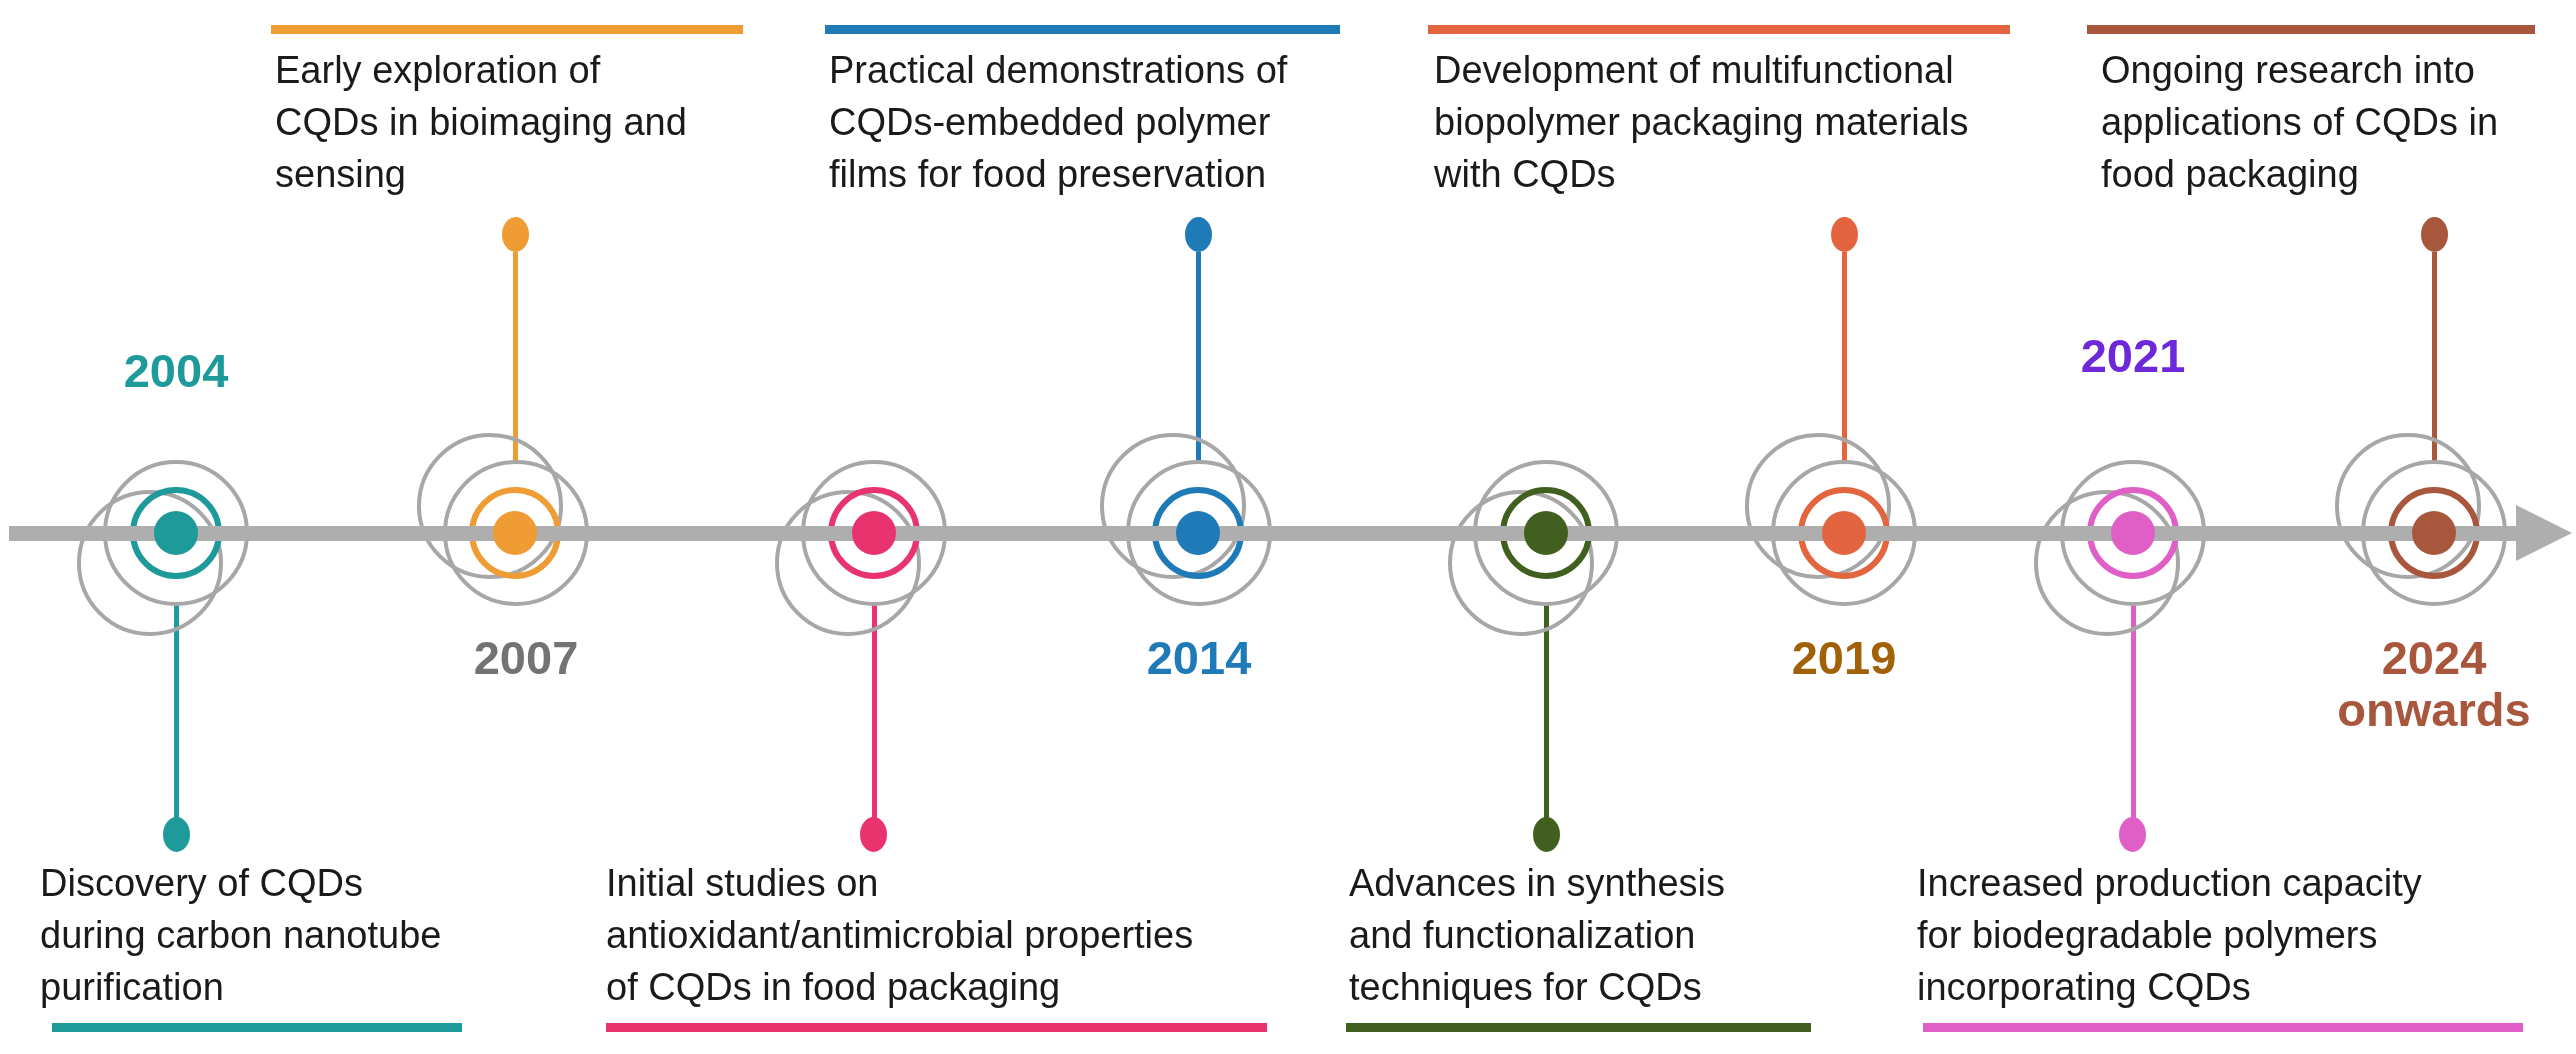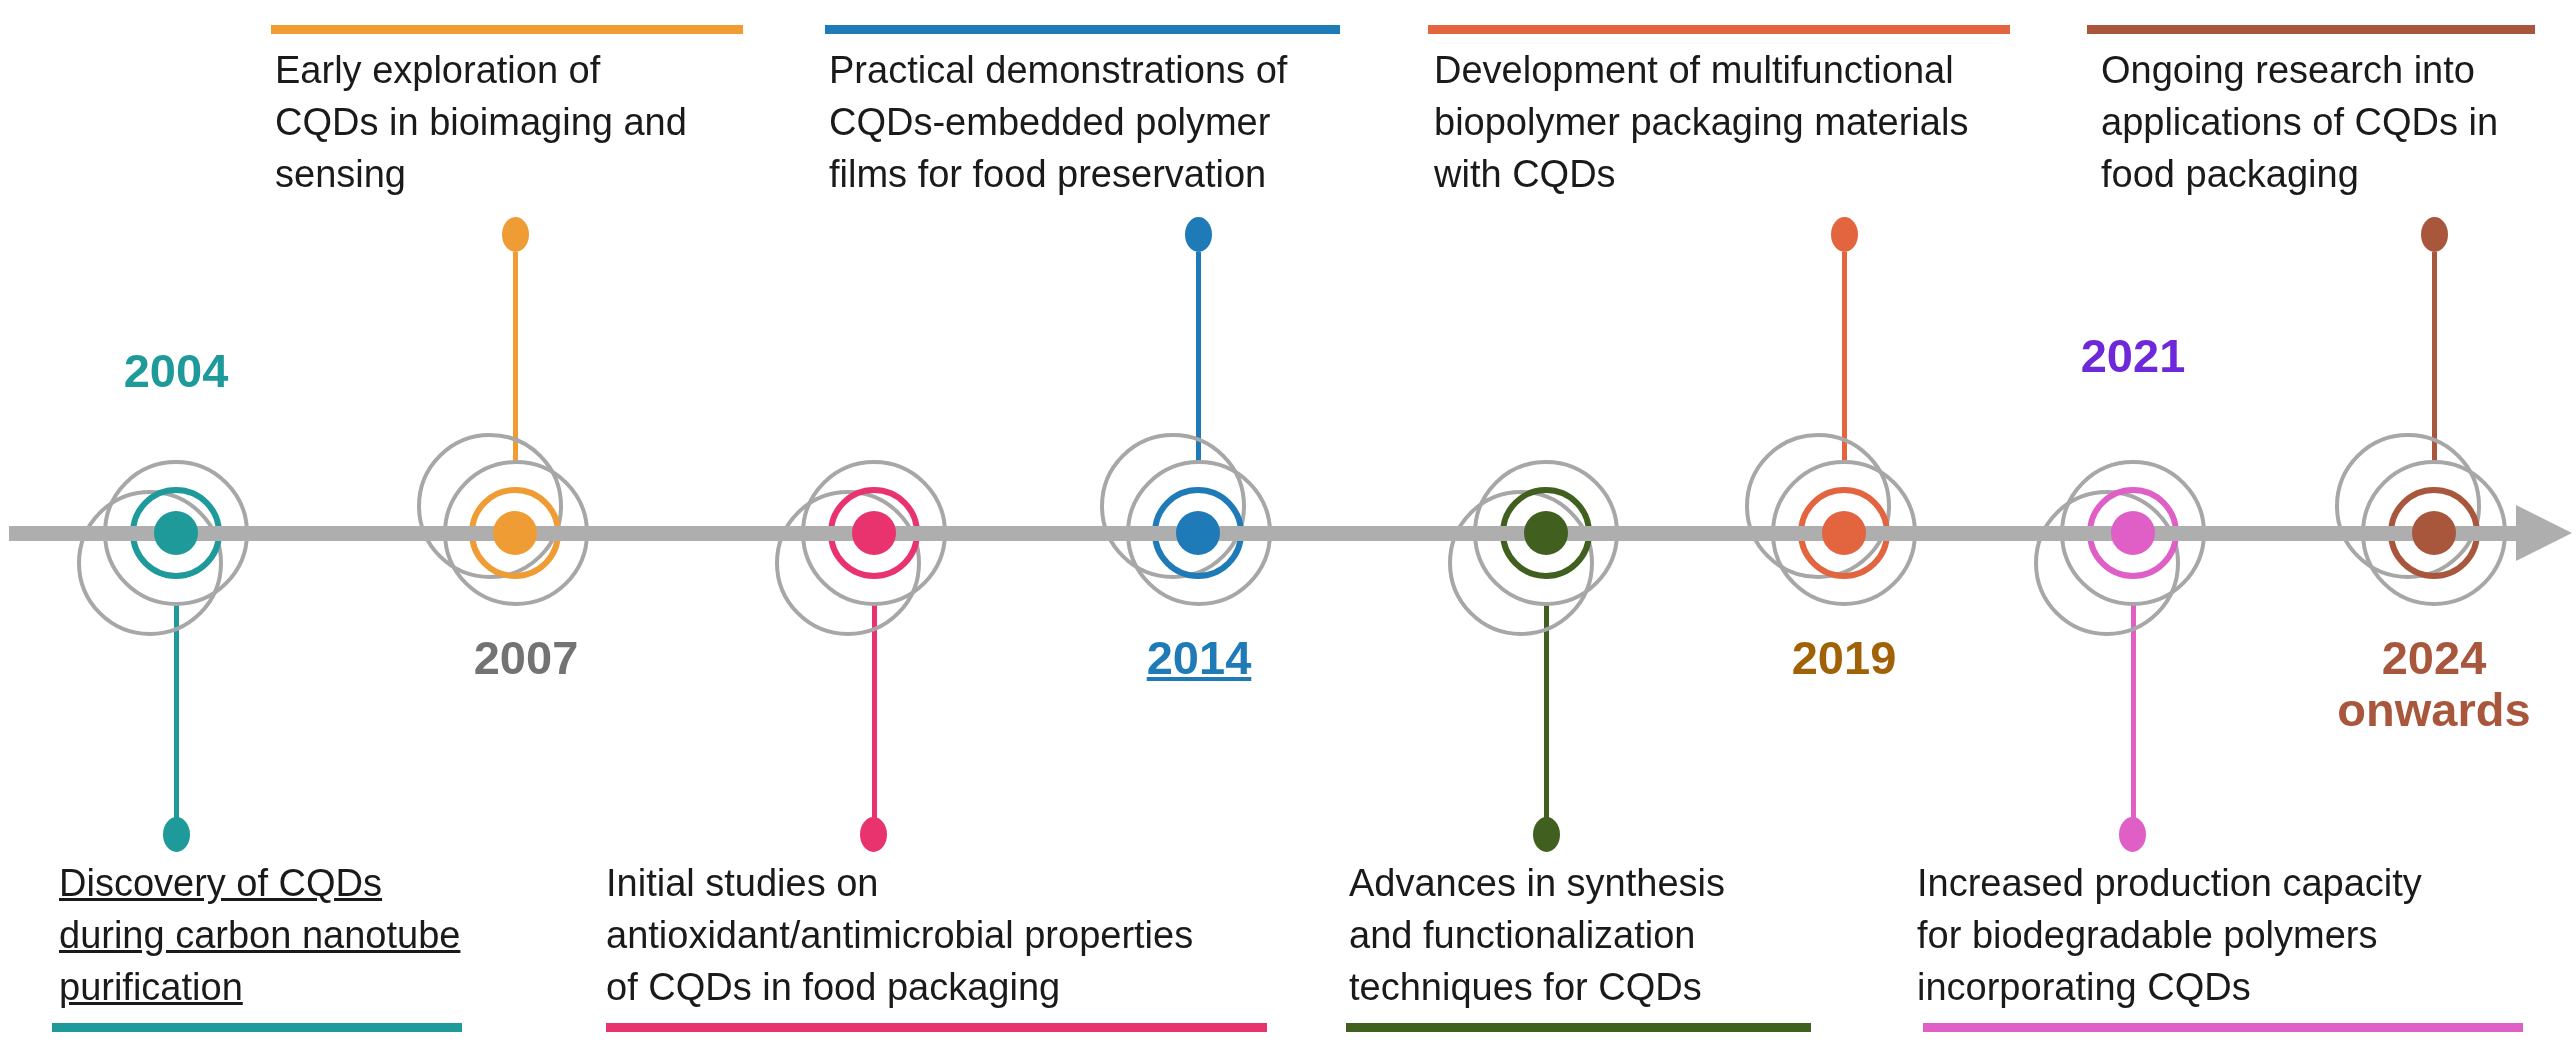--- a/index.html
+++ b/index.html
@@ -79,21 +79,21 @@
 <div id="canvas">
   <div class="axis" id="axis-bar" style="left: 8.8px; top: 526px; width: 2508px; height: 15px; background: rgb(174, 174, 174);"></div>
   <div class="arrowhead" id="axis-arrow" style="left: 2516px; top: 505px; border-left: 56px solid rgb(174, 174, 174);"></div>
 <div class="ring gray-ring" style="border-color: rgb(167, 167, 167); left: 77px; top: 490px;"></div>
     <div class="ring gray-ring" style="border-color: rgb(167, 167, 167); left: 103px; top: 460px;"></div>
     <div class="ring color-ring" style="border-color: rgb(29, 154, 153); left: 130px; top: 487px;"></div>
     <div class="center-dot" style="background: rgb(29, 154, 153); left: 154px; top: 511px;"></div>
     <div class="stem" style="background: rgb(29, 154, 153); left: 174px; top: 605px; height: 214px;"></div>
     <div class="end-dot" style="background: rgb(29, 154, 153); left: 163px; top: 817px;"></div>
     <div class="year" style="color: rgb(29, 154, 153); left: 24px; top: 330px; margin-top: 15px;">2004</div>
-    <div class="desc" style="left: 59px; top: 857px; text-decoration: underline;">Discovery of CQDs
+    <div class="desc" style="left: 40px; top: 857px;">Discovery of CQDs
 during carbon nanotube
 purification</div>
     <div class="accent-bar" style="background: rgb(29, 154, 153); left: 52px; width: 410px; top: 1023px;"></div>
     <div class="ring gray-ring" style="border-color: rgb(167, 167, 167); left: 417px; top: 433px;"></div>
     <div class="ring gray-ring" style="border-color: rgb(167, 167, 167); left: 443px; top: 460px;"></div>
     <div class="ring color-ring" style="border-color: rgb(238, 156, 51); left: 469px; top: 487px;"></div>
     <div class="center-dot" style="background: rgb(238, 156, 51); left: 493px; top: 511px;"></div>
     <div class="stem" style="background: rgb(238, 156, 51); left: 513px; top: 252px; height: 210px;"></div>
     <div class="end-dot" style="background: rgb(238, 156, 51); left: 502px; top: 217px;"></div>
     <div class="year" style="color: #737373; left: 374px; top: 632px;">2007</div>
@@ -110,21 +110,21 @@
     <div class="desc" style="left: 606px; top: 857px;">Initial studies on
 antioxidant/antimicrobial properties
 of CQDs in food packaging</div>
     <div class="accent-bar" style="background: rgb(233, 51, 111); left: 606px; width: 661px; top: 1023px;"></div>
     <div class="ring gray-ring" style="border-color: rgb(167, 167, 167); left: 1100px; top: 433px;"></div>
     <div class="ring gray-ring" style="border-color: rgb(167, 167, 167); left: 1126px; top: 460px;"></div>
     <div class="ring color-ring" style="border-color: rgb(31, 122, 184); left: 1152px; top: 487px;"></div>
     <div class="center-dot" style="background: rgb(31, 122, 184); left: 1176px; top: 511px;"></div>
     <div class="stem" style="background: rgb(31, 122, 184); left: 1196px; top: 252px; height: 210px;"></div>
     <div class="end-dot" style="background: rgb(31, 122, 184); left: 1185px; top: 217px;"></div>
-    <div class="year" style="color: rgb(31, 122, 184); left: 1047px; top: 632px; text-decoration: underline;">2014</div>
+    <div class="year" style="color: rgb(31, 122, 184); left: 1047px; top: 632px;">2014</div>
     <div class="desc" style="left: 829px; top: 44px;">Practical demonstrations of
 CQDs-embedded polymer
 films for food preservation</div>
     <div class="accent-bar" style="background: rgb(31, 122, 184); left: 825px; width: 515px; top: 24.6px;"></div>
     <div class="ring gray-ring" style="border-color: rgb(167, 167, 167); left: 1448px; top: 490px;"></div>
     <div class="ring gray-ring" style="border-color: rgb(167, 167, 167); left: 1473px; top: 460px;"></div>
     <div class="ring color-ring" style="border-color: rgb(65, 96, 31); left: 1500px; top: 487px;"></div>
     <div class="center-dot" style="background: rgb(65, 96, 31); left: 1524px; top: 511px;"></div>
     <div class="stem" style="background: rgb(65, 96, 31); left: 1544px; top: 605px; height: 214px;"></div>
     <div class="end-dot" style="background: rgb(65, 96, 31); left: 1533px; top: 817px;"></div>

